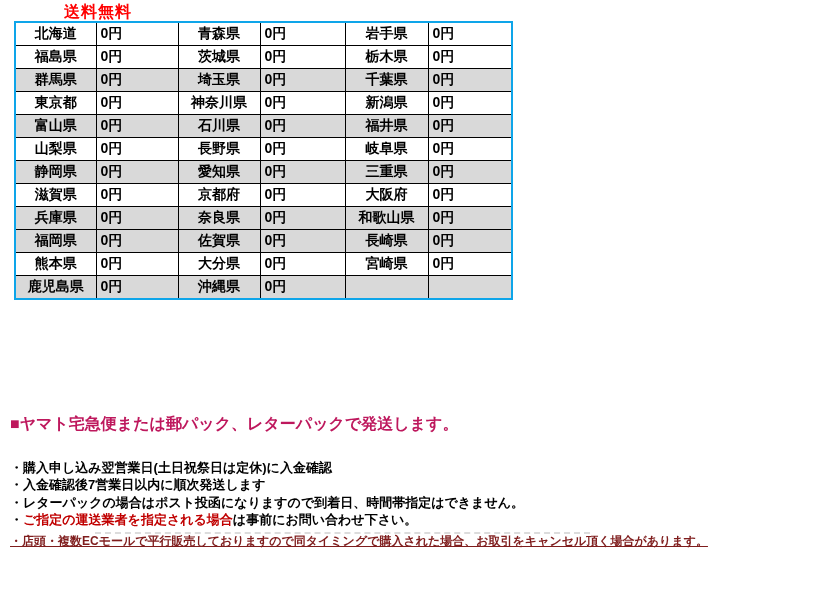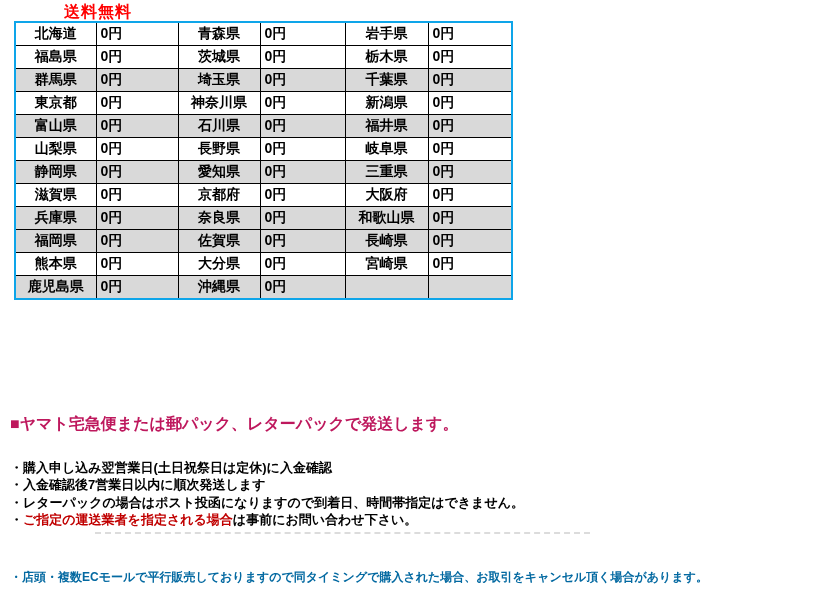--- a/index.html
+++ b/index.html
@@ -72,25 +72,26 @@
     position: absolute;
     left: 95px;
     top: 532px;
     width: 495px;
     height: 0;
     border-top: 2px dashed #dcdcdc;
   }
   .note-small {
     position: absolute;
     left: 10px;
-    top: 569px;
+    top: 533px;
     font-size: 12px;
     font-weight: bold;
-    color: #0369a1;
-    white-space: nowrap;
+    color: #7f1d1d;
+    white-space: nowrap;
+    text-decoration: underline;
   }
 </style>
 </head>
 <body>
 
 <div class="canvas">
 
   <div class="free-shipping">送料無料</div>
 
   <table class="fee-table">

